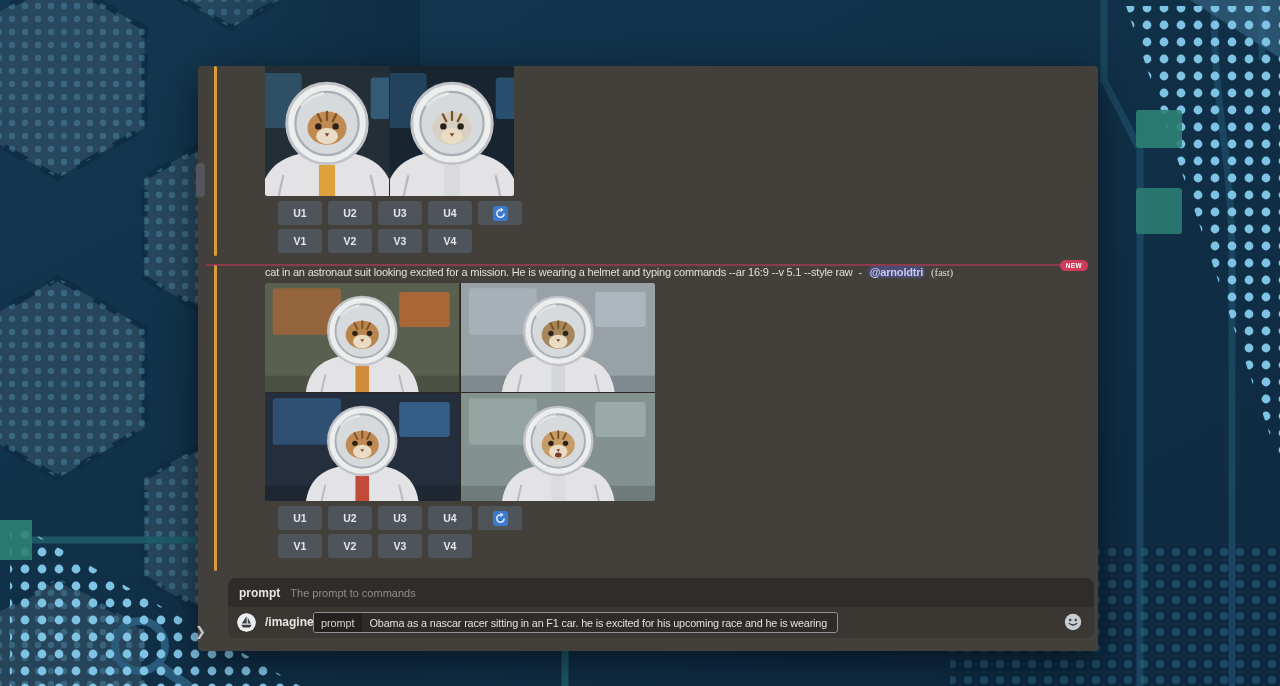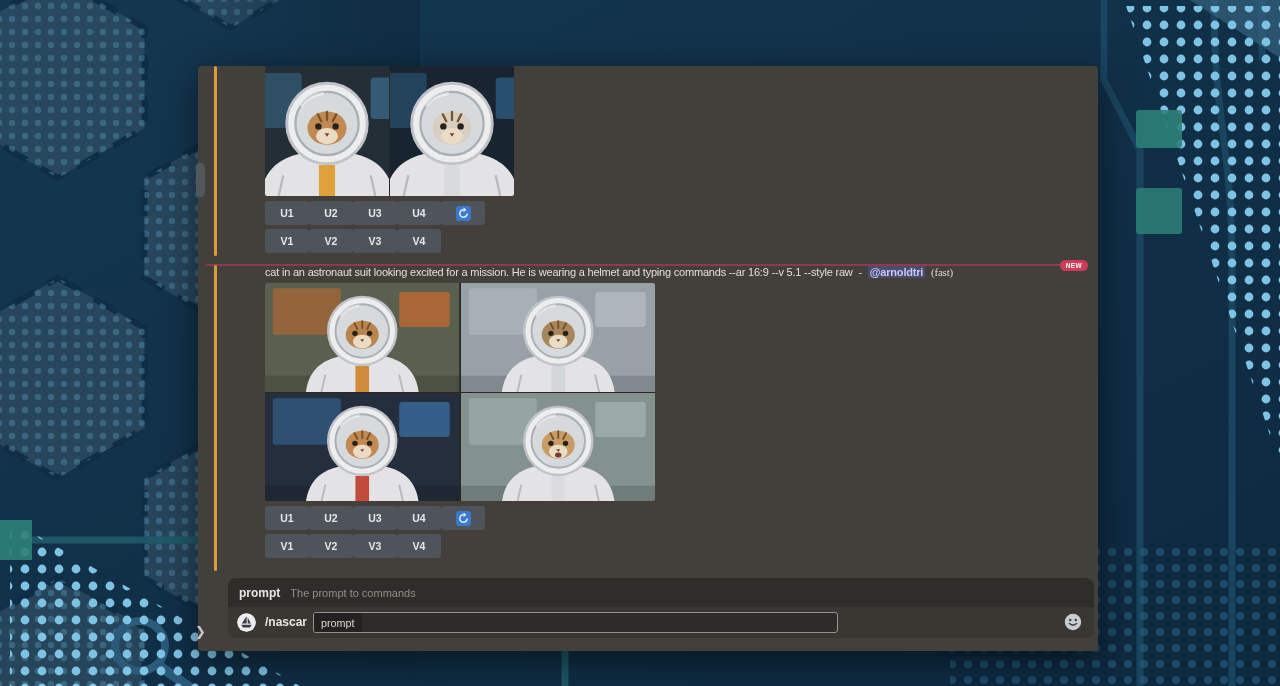--- a/index.html
+++ b/index.html
@@ -26,21 +26,21 @@
 
   
   .tA  { --bg1:#232e36; --panel:#3b6b8c; --suit:#dfa23a; --fur:#c08a52; }
   .tB  { --bg1:#18242f; --panel:#2d5d84; --suit:#d9dadc; --fur:#d6cfc2; }
   .tTL { --bg1:#59604f; --panel:#c4682e; --suit:#cf8a3a; --fur:#b9854d; }
   .tTR { --bg1:#97a1a6; --panel:#b4bec4; --suit:#d4d7da; --fur:#a8865c; }
   .tBL { --bg1:#252e3d; --panel:#3a6da0; --suit:#c24a38; --fur:#c08a52; }
   .tBR { --bg1:#84928f; --panel:#a2b2ae; --suit:#dcdce0; --fur:#c89c66; --mouth:#7c3c34; }
 
   
-  .btn-row { position:absolute; left:67px; display:flex; }
+  .btn-row { position:absolute; left:80px; display:flex; gap:6px; }
   .row1a { top:135px; } .row2a { top:163px; }
   .row1b { top:440px; } .row2b { top:468px; }
   .mbtn { width:44px; height:24px; background:#4f545b; border:none; border-radius:3px;
     color:#e4e6e9; font-size:10.5px; font-weight:600; font-family:inherit;
     display:flex; align-items:center; justify-content:center; cursor:pointer; }
   .rerun-glyph { width:15px; height:15px; display:block; }
 
   
   .new-divider { position:absolute; left:8px; top:194px; width:882px; height:11px; }
   .new-divider .line { position:absolute; left:0; right:14px; top:4px; height:2px;
@@ -48,21 +48,21 @@
   .new-pill { position:absolute; right:0; top:0; height:11px; padding:0 6px;
     background:#cf3c5a; border-radius:6px; color:#fff; font-size:6.5px; font-weight:700;
     letter-spacing:.4px; display:flex; align-items:center; }
 
   
   .msg-text { position:absolute; left:67px; top:200px; height:15px; white-space:nowrap;
     font-size:11px; letter-spacing:-0.2px; color:#e2dfdb; }
   .msg-text .bold { font-weight:400; }
   .msg-text .dash { font-weight:400; margin:0 3px; color:#dcd9d5; }
   .mention { background:rgba(94,102,214,.32); color:#c3c8f4; font-weight:600;
-    border-radius:0; padding:0 2px; cursor:pointer; }
+    border-radius:5px; padding:0 2px; cursor:pointer; }
   .msg-text .mode { font-weight:400; color:#dcd9d5; margin-left:3px;font-family:Liberation Serif, serif; }
 
   
   .cmd-popup { position:absolute; left:30px; top:512px; width:866px; height:29px;
     background:#2f2d2a; border-radius:8px 8px 0 0; display:flex; align-items:center;
     padding-left:11px; }
   .cmd-popup .opt { font-size:12px; font-weight:700; color:#e8e5e1; }
   .cmd-popup .desc { font-size:11px; color:#918d88; margin-left:10px; }
 
   
@@ -273,23 +273,24 @@
     <span class="desc">The prompt to commands</span>
   </div>
 
   <div class="input-bar">
     <svg class="avatar" viewBox="0 0 19 19">
       <circle cx="9.5" cy="9.5" r="9.5" fill="#ecedef"></circle>
       <path d="M9.6 3.2 L9.6 10.6 L4.8 10.6 Z" fill="#3a3d42"></path>
       <path d="M10.7 4.4 L13.9 10.6 L10.7 10.6 Z" fill="#3a3d42"></path>
       <path d="M4.2 11.8 L14.8 11.8 L13 14.4 L6 14.4 Z" fill="#3a3d42"></path>
     </svg>
-    <span class="cmd-name">/nascar</span>
+    <span class="cmd-name">/imagine</span>
     <div class="prompt-box">
       <span class="chip">prompt</span>
+      <span class="val">Obama as a nascar racer sitting in an F1 car. he is excited for his upcoming race and he is wearing</span>
     </div>
     <button class="emoji-btn">
       <svg viewBox="0 0 18 18" width="18" height="18">
         <circle cx="9" cy="9" r="8.2" fill="#c9cdd1"></circle>
         <circle cx="6.2" cy="7" r="1.3" fill="#40444b"></circle>
         <circle cx="11.8" cy="7" r="1.3" fill="#40444b"></circle>
         <path d="M5.4 10.5 Q9 13.6 12.6 10.5" stroke="#40444b" stroke-width="1.6" fill="none" stroke-linecap="round"></path>
       </svg>
     </button>
   </div>

